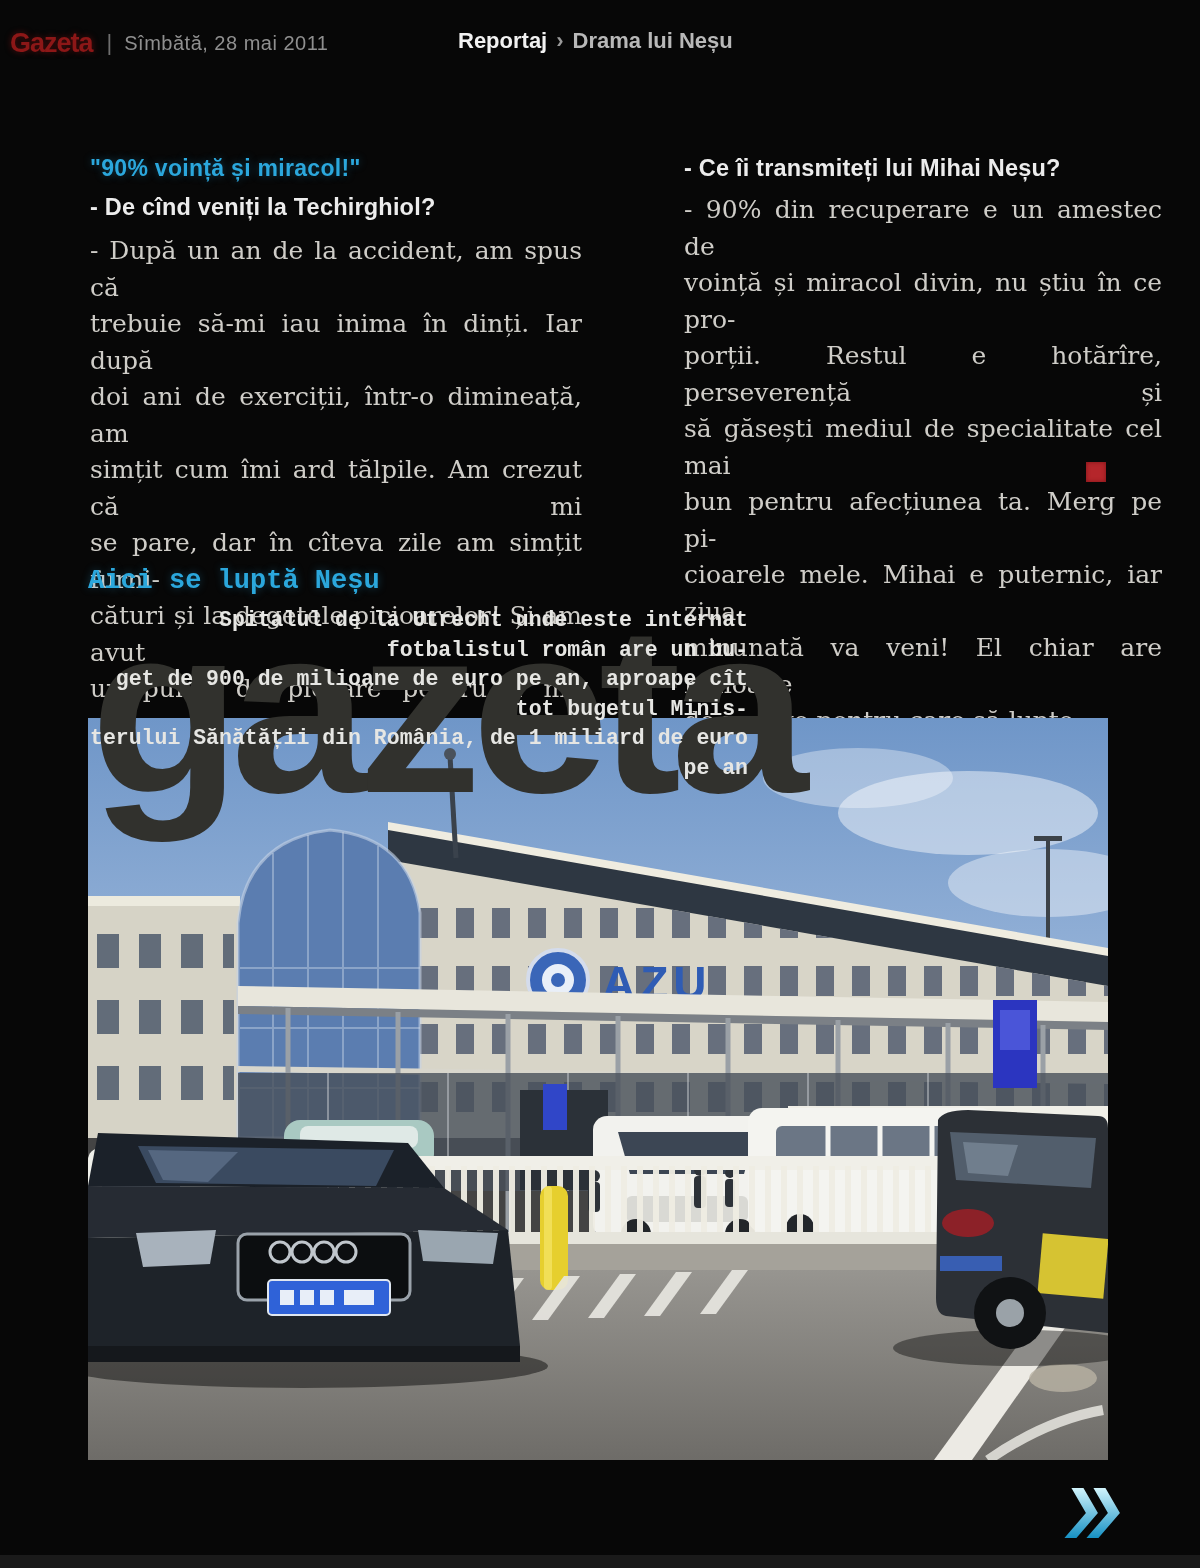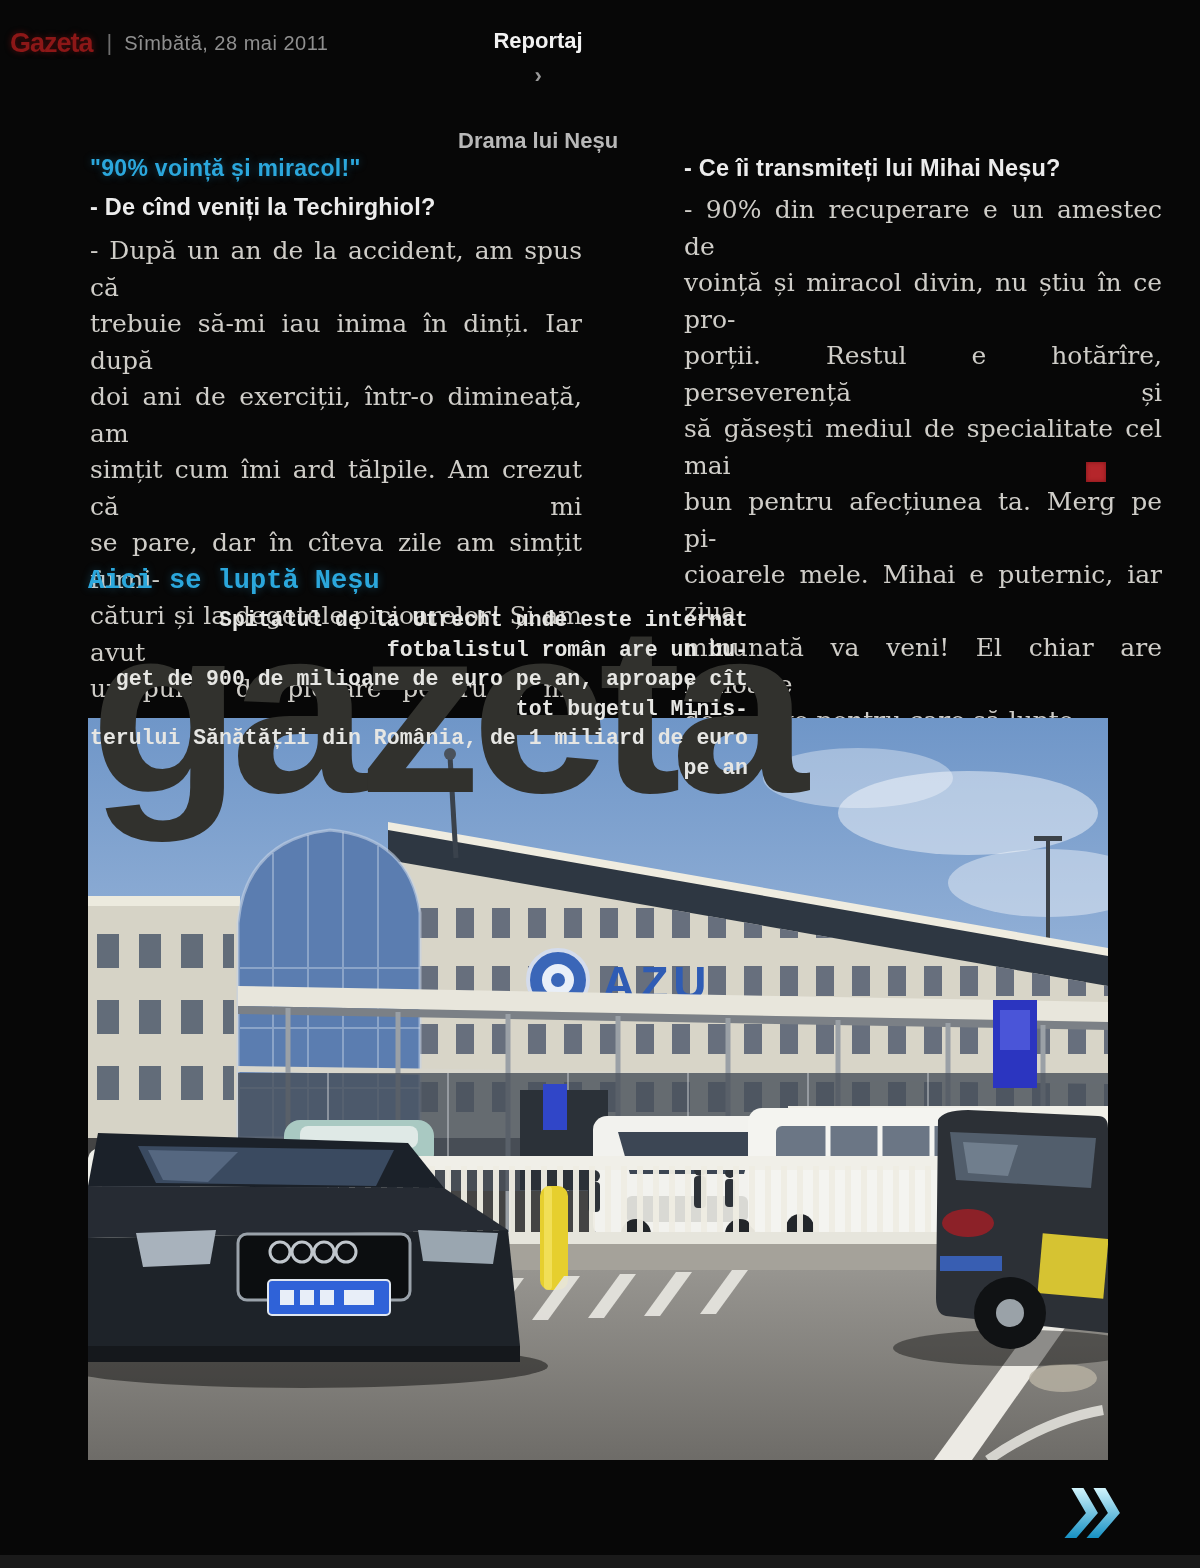--- a/index.html
+++ b/index.html
@@ -6,24 +6,24 @@
   body{
     width:1200px;height:1568px;position:relative;overflow:hidden;
     background:#070707;font-family:"Liberation Sans",sans-serif;
   }
   
   .masthead{position:absolute;left:10px;top:26px;height:34px;display:flex;align-items:center;}
   .logo{font-weight:bold;font-size:27px;color:#8c1717;letter-spacing:-1px;
         text-shadow:0 0 6px rgba(140,20,20,.55);}
   .hsep{color:#6e6e6e;font-size:22px;margin:0 12px 0 14px;}
   .hdate{color:#8f8f8f;font-size:20px;letter-spacing:.5px;}
-  .crumb{position:absolute;left:458px;top:28px;font-size:22px;display:flex;gap:9px;align-items:center;flex-direction:column;}
+  .crumb{position:absolute;left:458px;top:28px;font-size:22px;display:flex;gap:9px;align-items:flex-end;}
   .crumb .sec{color:#f2f2f2;font-weight:bold;}
   .crumb .arrow{color:#9a9a9a;font-weight:bold;}
-  .crumb .title{color:#b8b8b8;font-weight:bold;margin-top:30px;}
+  .crumb .title{color:#b8b8b8;font-weight:bold;}
   
   .col{position:absolute;}
   .col-left{left:90px;top:155px;width:492px;}
   .col-right{left:648px;top:155px;width:478px;margin-left:36px;}
   .kicker{color:#2ba7dc;font-size:23px;font-weight:bold;letter-spacing:.3px;margin-bottom:12px;
           text-shadow:0 0 8px rgba(43,167,220,.35);}
   .question{color:#ececec;font-size:23.5px;font-weight:bold;margin-bottom:12px;letter-spacing:.2px;}
   .col-right .question{margin-bottom:10px;}
   .body-text{font-family:"DejaVu Serif",serif;color:#cfcdc8;font-size:25px;line-height:36.5px;}
   .body-text .line{text-align:justify;text-align-last:justify;white-space:normal;}

